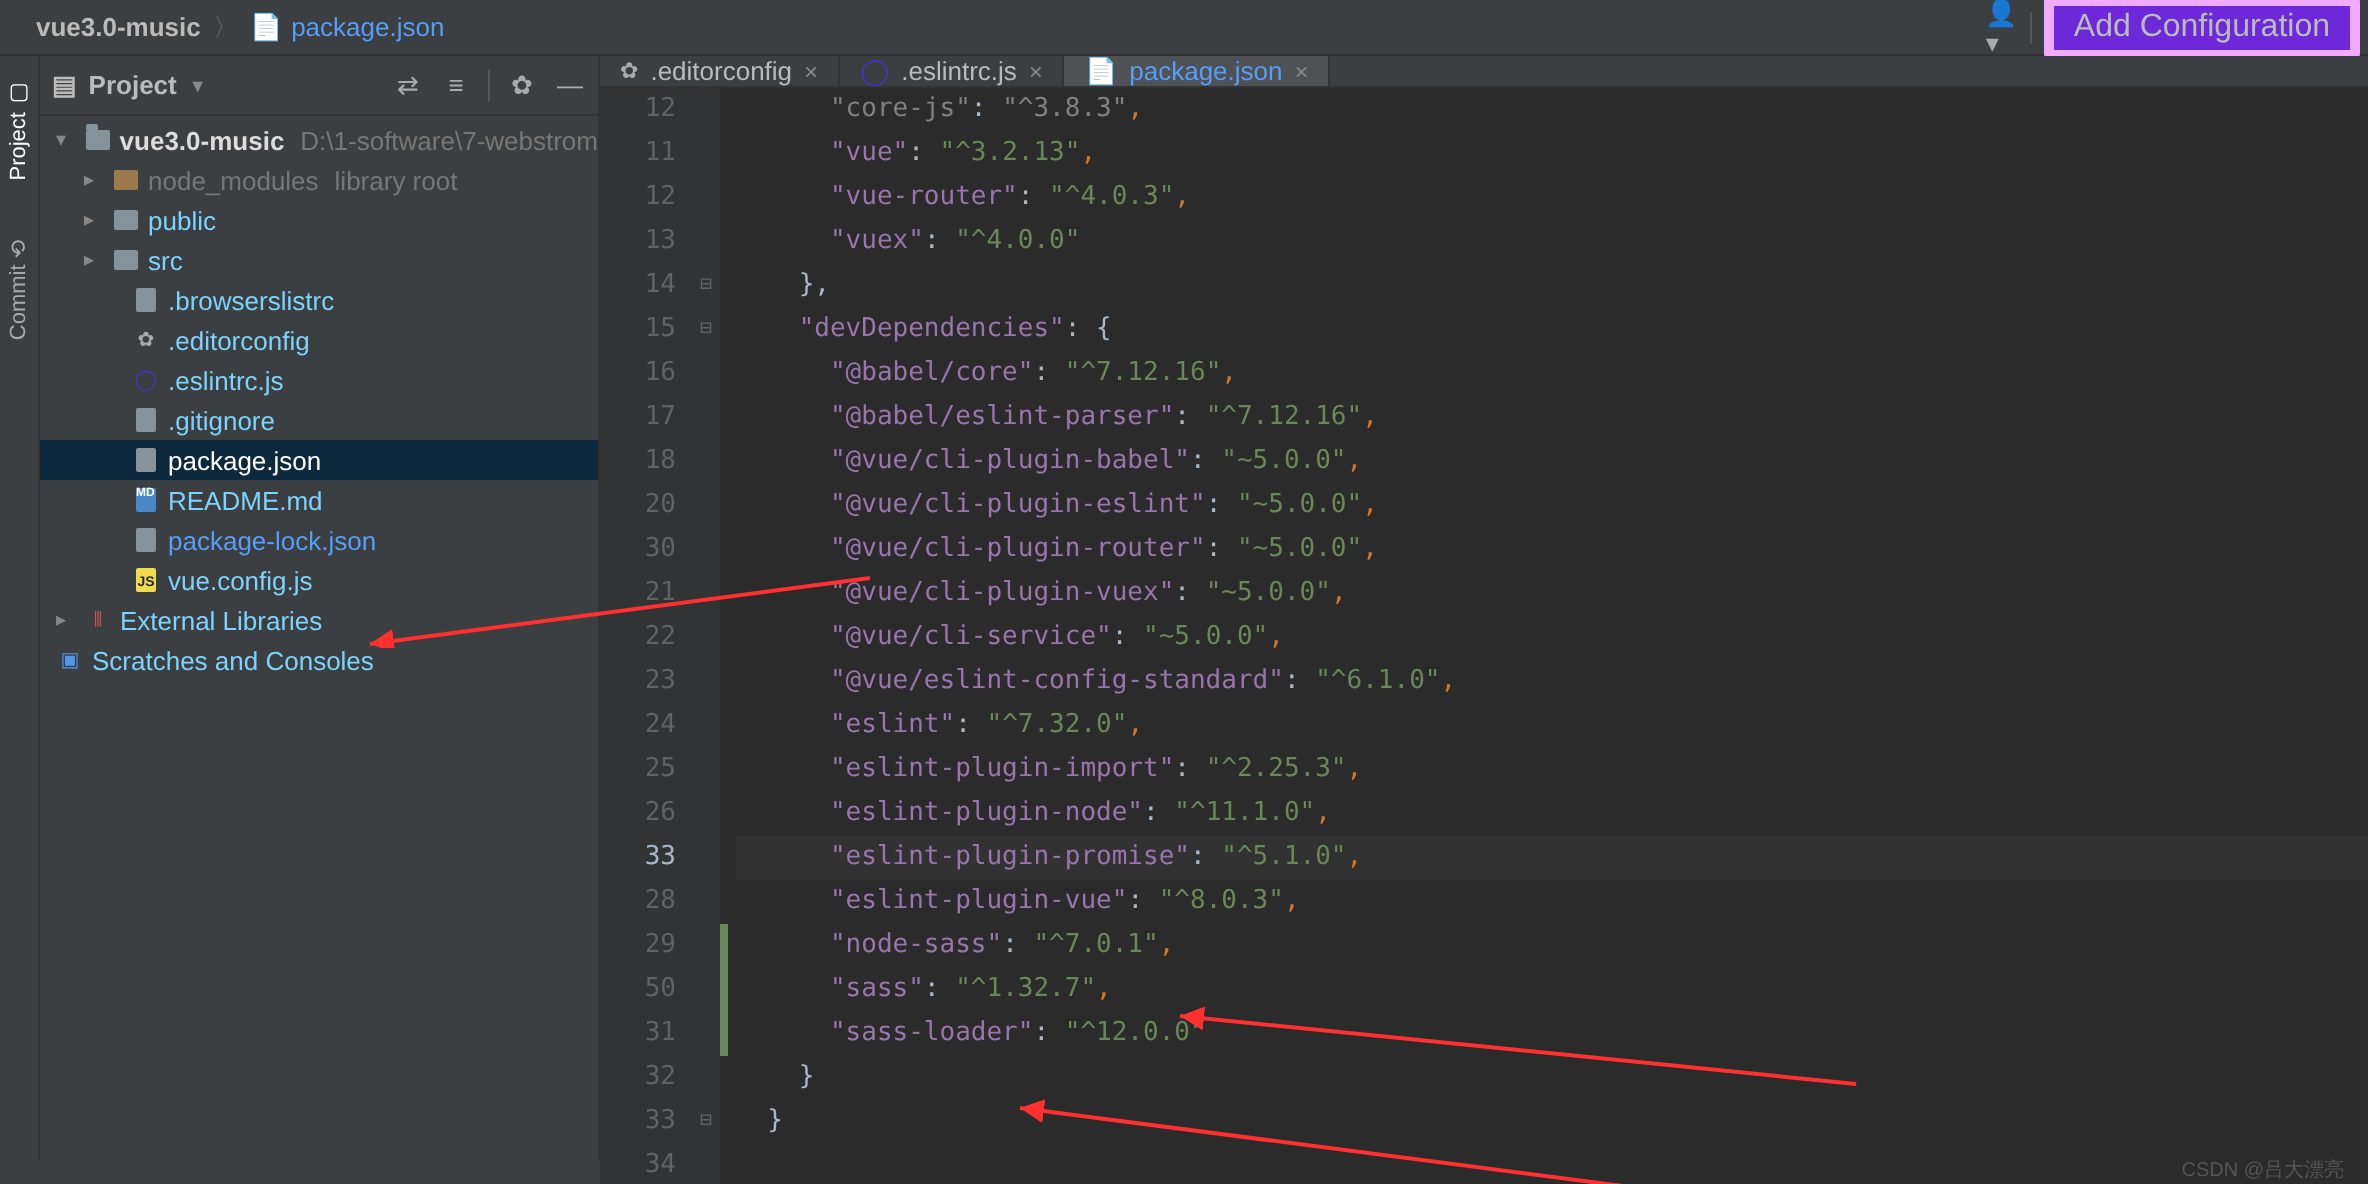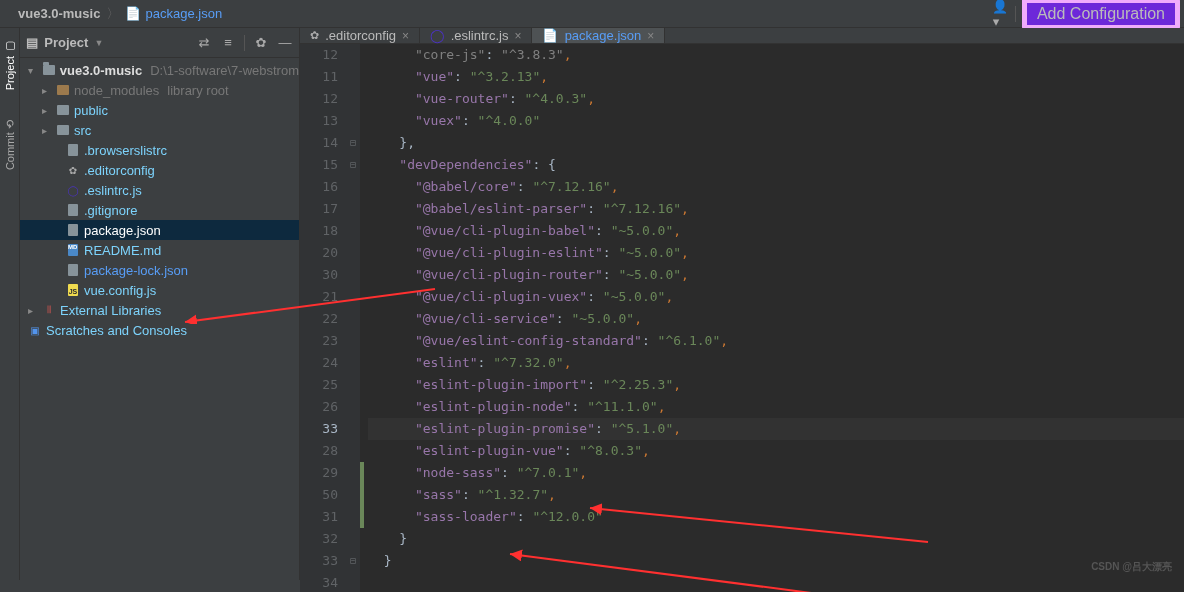--- a/index.html
+++ b/index.html
@@ -118,21 +118,21 @@
 .code { flex: 1; background: #2b2b2b; padding-left: 8px; position: relative; }
 .code .line { height: 22px; line-height: 22px; white-space: pre; }
 .code .line.current { background: #323232; }
 .str-key { color: #9876aa; }
 .str-val { color: #6a8759; }
 .punct { color: #cc7832; }
 .gray { color: #808080; }
 .white { color: #a9b7c6; }
 .change-mark { position:absolute; left:0; width:4px; height:22px; background:#6a8759; }
 .arrow-svg { position:absolute; pointer-events:none; }
-.watermark { position:absolute; bottom:18px; right:12px; color:#555; font-size:10px;font-weight:bold;}
+.watermark { position:absolute; bottom:0; right:12px; color:#555; font-size:10px;}
 .ic-folder { width:12px; height:10px; background:#87939a; border-radius:1px; position:relative; }
 .ic-folder.open::before { content:""; position:absolute; top:-3px; left:0; width:6px; height:3px; background:#87939a; border-radius:1px 1px 0 0;}
 .ic-folder.brown { background:#9c7a4d; }
 .ic-file { width:10px; height:12px; background:#87939a; border-radius:1px; }
 .ic-js { background:#f0db4f; color:#2b2b2b; font-size:7px; font-weight:bold; display:flex; align-items:flex-end; justify-content:center; padding-bottom:1px; }
 .ic-md { background:#4a88c7; color:#fff; font-size:6px; font-weight:bold; }
 .ic-lib { color:#c75450; font-size:12px;}
 .ic-gear { color:#aaa; font-size:11px; }
 </style>
 </head>

